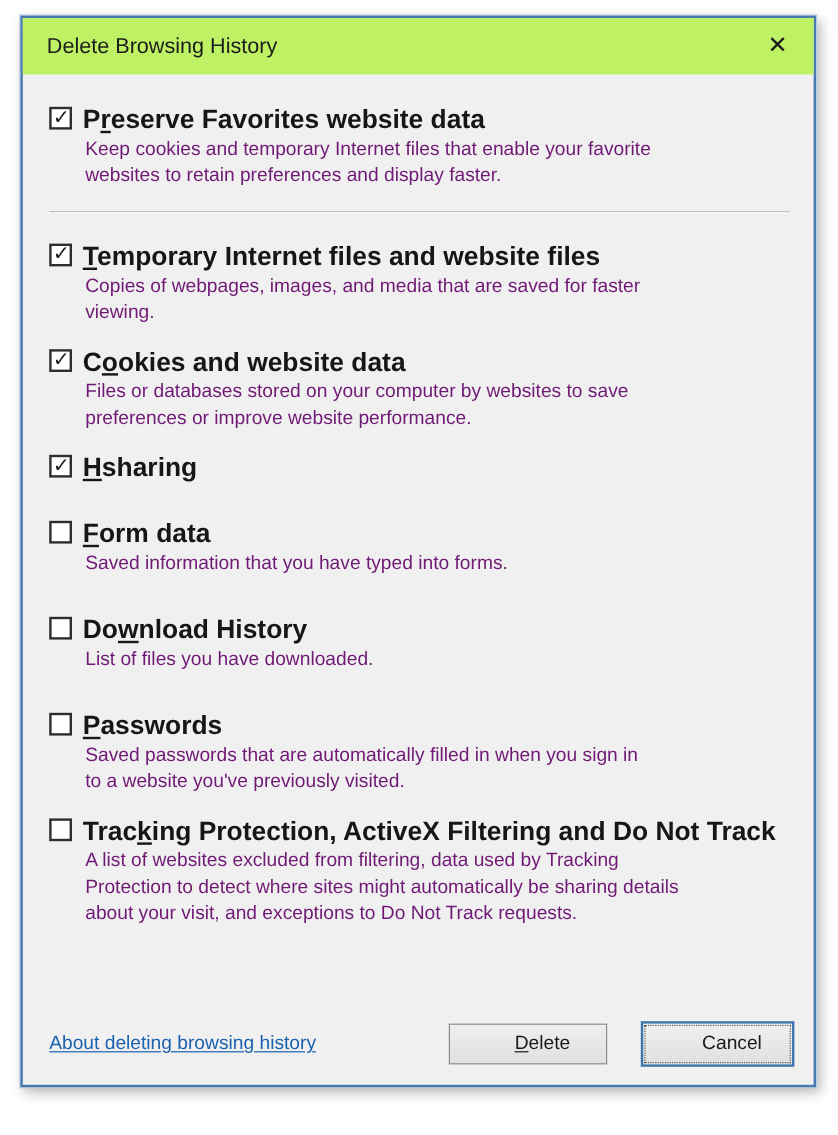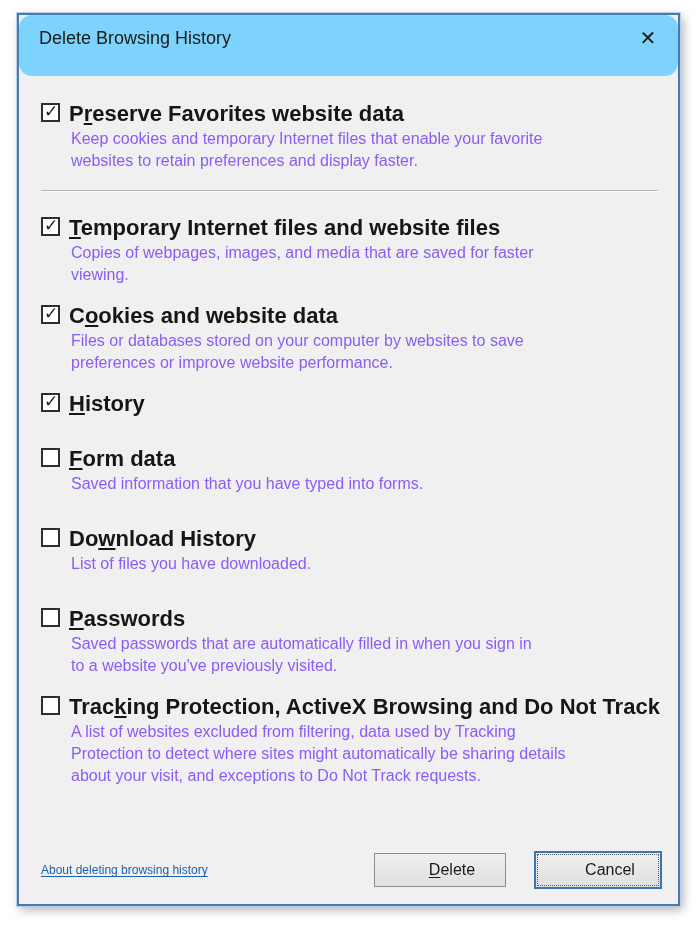--- a/index.html
+++ b/index.html
@@ -9,21 +9,21 @@
     -webkit-font-smoothing:antialiased;
   }
   .dialog{
     position:absolute;left:17px;top:13px;width:663px;height:893px;
     background:#f0f0f1;
     border:2px solid #4a79ad;
     box-shadow:0 0 0 1px #b9cfe4, 3px 4px 10px rgba(0,0,0,.30);
     box-sizing:border-box;
   }
   .titlebar{
-    position:relative;height:61px;background:#7dd3fc;border-radius:13px;
+    position:relative;height:47px;background:#bef264;
   }
   .title{
     position:absolute;left:20px;top:0;line-height:47px;
     font-size:18px;color:#1b1b1b;white-space:nowrap;
   }
   .close-btn{
     position:absolute;right:14px;top:0;width:32px;height:47px;
     line-height:47px;text-align:center;font-size:20px;color:#1c1c1c;
     cursor:default;user-select:none;
   }
@@ -41,33 +41,33 @@
   .checkbox .check{
     position:absolute;left:1px;top:-3px;font-size:17px;font-weight:bold;
     color:#1d1d1d;line-height:19px;
   }
   .item-label{
     font-size:22px;font-weight:bold;color:#161616;line-height:23px;
     cursor:default;white-space:nowrap;
   }
   .key{text-decoration:underline;text-underline-offset:2px;}
   .item-desc{
-    margin:3px 0 0 30px;font-size:16px;color:#8b5cf6;line-height:22px;
+    margin:3px 0 0 30px;font-size:16px;color:#701a75;line-height:22px;
     white-space:pre-line;
   }
   .separator{
     height:0;border-top:1px solid #b5b5b5;border-bottom:1px solid #fdfdfd;
     margin:16px 0 24px 0;
   }
   .footer{
     position:absolute;left:22px;right:16px;bottom:14px;height:40px;
     display:flex;align-items:center;
   }
   .about-link{
-    font-size:12px;color:#1b62ae;text-decoration:underline;
+    font-size:16px;color:#1b62ae;text-decoration:underline;
     text-underline-offset:2px;cursor:pointer;white-space:nowrap;
   }
   .btn{
     box-sizing:border-box;display:flex;align-items:center;justify-content:center;
     font-size:16px;color:#1a1a1a;cursor:default;user-select:none;
     font-family:inherit;
     padding-left:24px;
   }
   .btn-delete{
     margin-left:auto;width:132px;height:34px;
@@ -128,21 +128,21 @@
       </div>
       <div class="item-desc">Files or databases stored on your computer by websites to save
 preferences or improve website performance.</div>
     </div>
 
     <div class="item">
       <div class="item-head">
         <span class="checkbox">
             <span class="check">✓</span>
           </span>
-        <span class="item-label"><span></span><span class="key">H</span><span>istory</span></span>
+        <span class="item-label"><span></span><span class="key">H</span><span>sharing</span></span>
       </div>
     </div>
 
     <div class="item gap-lg">
       <div class="item-head">
         <span class="checkbox"></span>
         <span class="item-label"><span></span><span class="key">F</span><span>orm data</span></span>
       </div>
       <div class="item-desc">Saved information that you have typed into forms.</div>
     </div>
@@ -160,21 +160,21 @@
         <span class="checkbox"></span>
         <span class="item-label"><span></span><span class="key">P</span><span>asswords</span></span>
       </div>
       <div class="item-desc">Saved passwords that are automatically filled in when you sign in
 to a website you've previously visited.</div>
     </div>
 
     <div class="item">
       <div class="item-head">
         <span class="checkbox"></span>
-        <span class="item-label"><span>Trac</span><span class="key">k</span><span>ing Protection, ActiveX Browsing and Do Not Track</span></span>
+        <span class="item-label"><span>Trac</span><span class="key">k</span><span>ing Protection, ActiveX Filtering and Do Not Track</span></span>
       </div>
       <div class="item-desc">A list of websites excluded from filtering, data used by Tracking
 Protection to detect where sites might automatically be sharing details
 about your visit, and exceptions to Do Not Track requests.</div>
     </div>
 
   </div>
 
   <div class="footer">
     <span class="about-link">About deleting browsing history</span>

